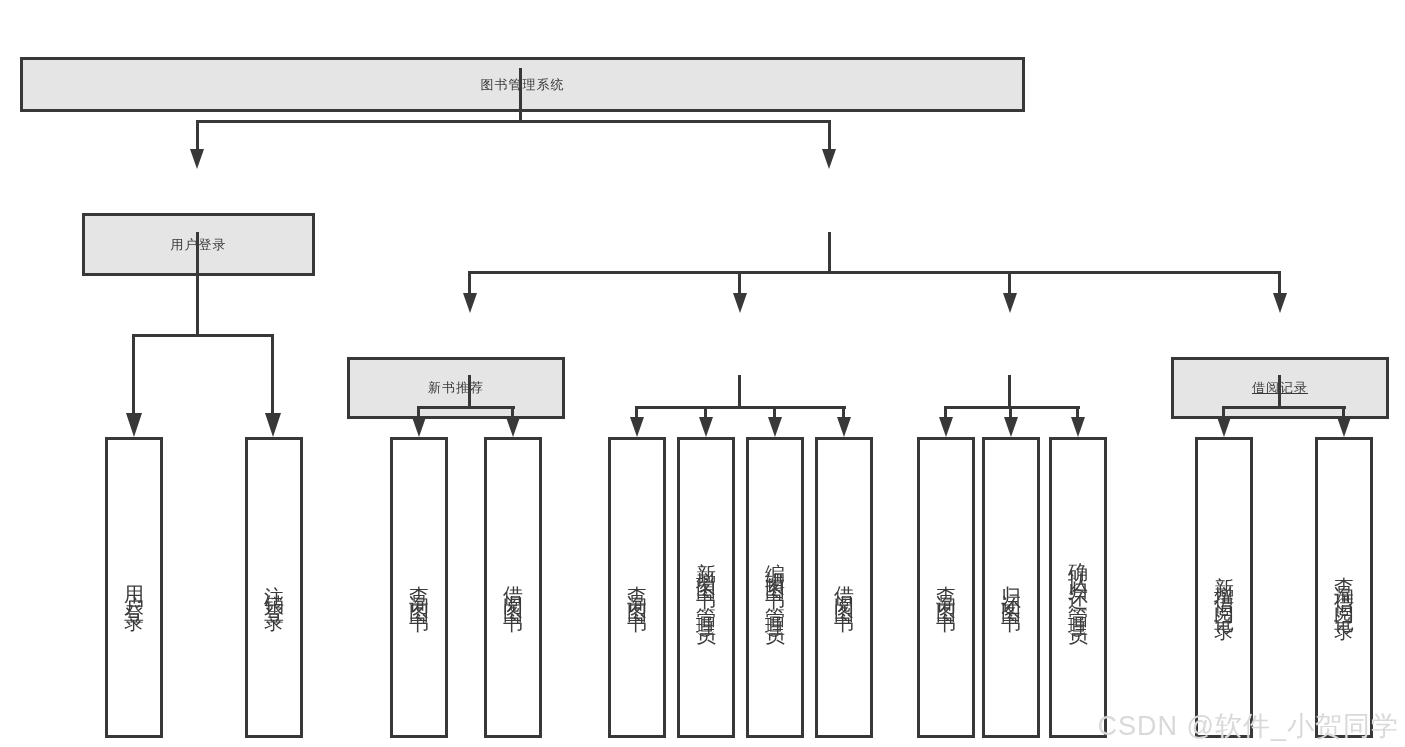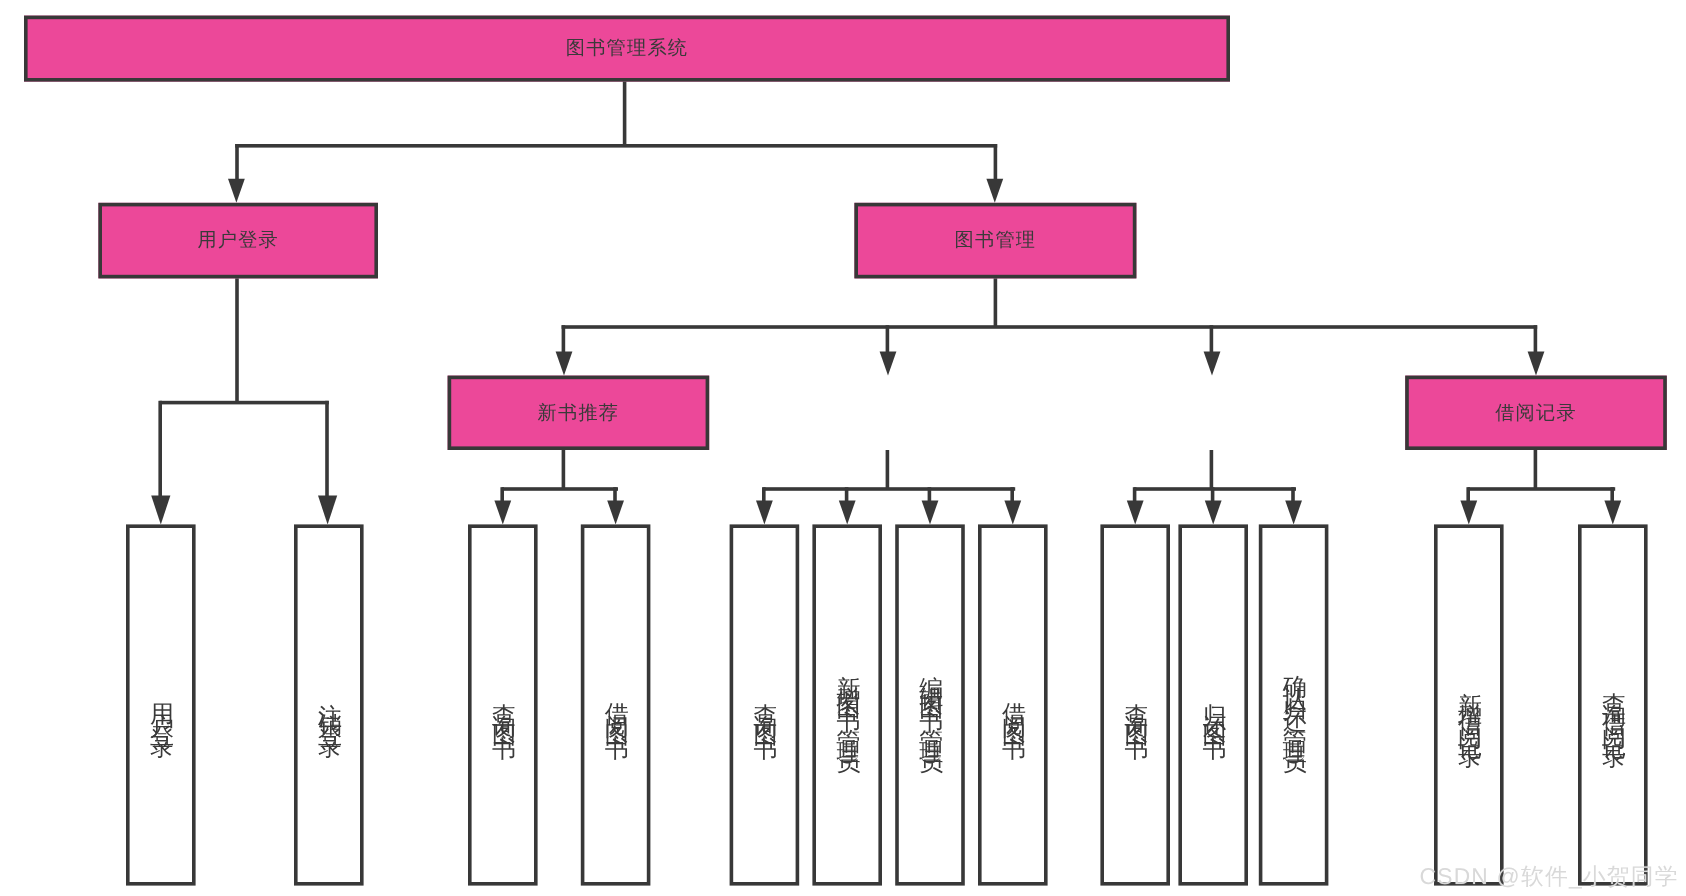--- a/index.html
+++ b/index.html
@@ -7,24 +7,25 @@
     position:relative;
     width:1405px; height:747px;
     background:#ffffff;
     font-family:"Liberation Sans","DejaVu Sans",sans-serif;
     overflow:hidden;
   }
   .hbox {
     position:absolute;
     box-sizing:border-box;
     border:3px solid #383838;
-    background:#ec4899;
+    background:#e5e5e5;
     display:flex; align-items:center; justify-content:center;
-    font-size:16px; color:#3a3a3a;
+    font-size:13px; color:#3a3a3a;
     letter-spacing:1px;
+    margin-top:44px;
   }
   .leaf {
     position:absolute;
     box-sizing:border-box;
     border:3px solid #383838;
     background:#ffffff;
     display:flex; align-items:center; justify-content:center;
     width:58px; height:301px; top:437px;
   }
   .leaf span {
@@ -38,21 +39,21 @@
   .hline { height:3px; }
   .arrow {
     position:absolute; width:0; height:0;
     border-style:solid;
     border-color:#383838 transparent transparent transparent;
   }
   .arrow.sm { border-width:20px 7px 0 7px; }
   .arrow.lg { border-width:24px 8px 0 8px; }
   #watermark {
     position:absolute; right:6px; bottom:3px;
-    font-size:19px; color:#d9d9d9;
+    font-size:27px; color:#d9d9d9;
     letter-spacing:1px;
     text-shadow:0 0 1px rgba(255,255,255,0.6);
   }
 </style>
 </head>
 <body>
 
 <div id="canvas">
 
   <div class="hbox" style="left:20px; top:13px; width:1005px; height:55px;">
@@ -61,23 +62,20 @@
 
   <div class="line vline" style="left:519px; top:68px; height:53px;"></div>
   <div class="line hline" style="left:196px; top:120px; width:635px;"></div>
   <div class="line vline" style="left:196px; top:120px; height:30px;"></div>
   <div class="arrow sm" style="left:190px; top:149px;"></div>
   <div class="line vline" style="left:828px; top:120px; height:30px;"></div>
   <div class="arrow sm" style="left:822px; top:149px;"></div>
 
   <div class="hbox" style="left:82px; top:169px; width:233px; height:63px;">
     <span>用户登录</span>
-  </div>
-  <div class="hbox" style="left:712px; top:169px; width:235px; height:63px;">
-    <span>图书管理</span>
   </div>
 
   <div class="line vline" style="left:196px; top:232px; height:104px;"></div>
   <div class="line hline" style="left:133px; top:334px; width:141px;"></div>
   <div class="line vline" style="left:132px; top:334px; height:82px;"></div>
   <div class="arrow lg" style="left:126px; top:413px;"></div>
   <div class="line vline" style="left:271px; top:334px; height:82px;"></div>
   <div class="arrow lg" style="left:265px; top:413px;"></div>
 
   <div class="leaf" style="left:105px;">
@@ -92,24 +90,24 @@
 
   <div class="line vline" style="left:468px; top:271px; height:24px;"></div>
   <div class="arrow sm" style="left:463px; top:293px;"></div>
   <div class="line vline" style="left:738px; top:271px; height:24px;"></div>
   <div class="arrow sm" style="left:733px; top:293px;"></div>
   <div class="line vline" style="left:1008px; top:271px; height:24px;"></div>
   <div class="arrow sm" style="left:1003px; top:293px;"></div>
   <div class="line vline" style="left:1278px; top:271px; height:24px;"></div>
   <div class="arrow sm" style="left:1273px; top:293px;"></div>
 
-  <div class="hbox" style="left:373px; top:313px; width:218px; height:62px;">
+  <div class="hbox" style="left:347px; top:313px; width:218px; height:62px;">
     <span>新书推荐</span>
   </div>
-  <div class="hbox" style="left:1171px; top:313px; width:218px; height:62px;">
+  <div class="hbox" style="left:1171px; top:313px; width:218px; height:62px;text-decoration:underline;">
     <span>借阅记录</span>
   </div>
 
   <div class="line vline" style="left:468px; top:375px; height:33px;"></div>
   <div class="line hline" style="left:418px; top:406px; width:97px;"></div>
   <div class="line vline" style="left:417px; top:406px; height:12px;"></div>
   <div class="arrow sm" style="left:412px; top:417px;"></div>
   <div class="line vline" style="left:511px; top:406px; height:12px;"></div>
   <div class="arrow sm" style="left:506px; top:417px;"></div>
 

